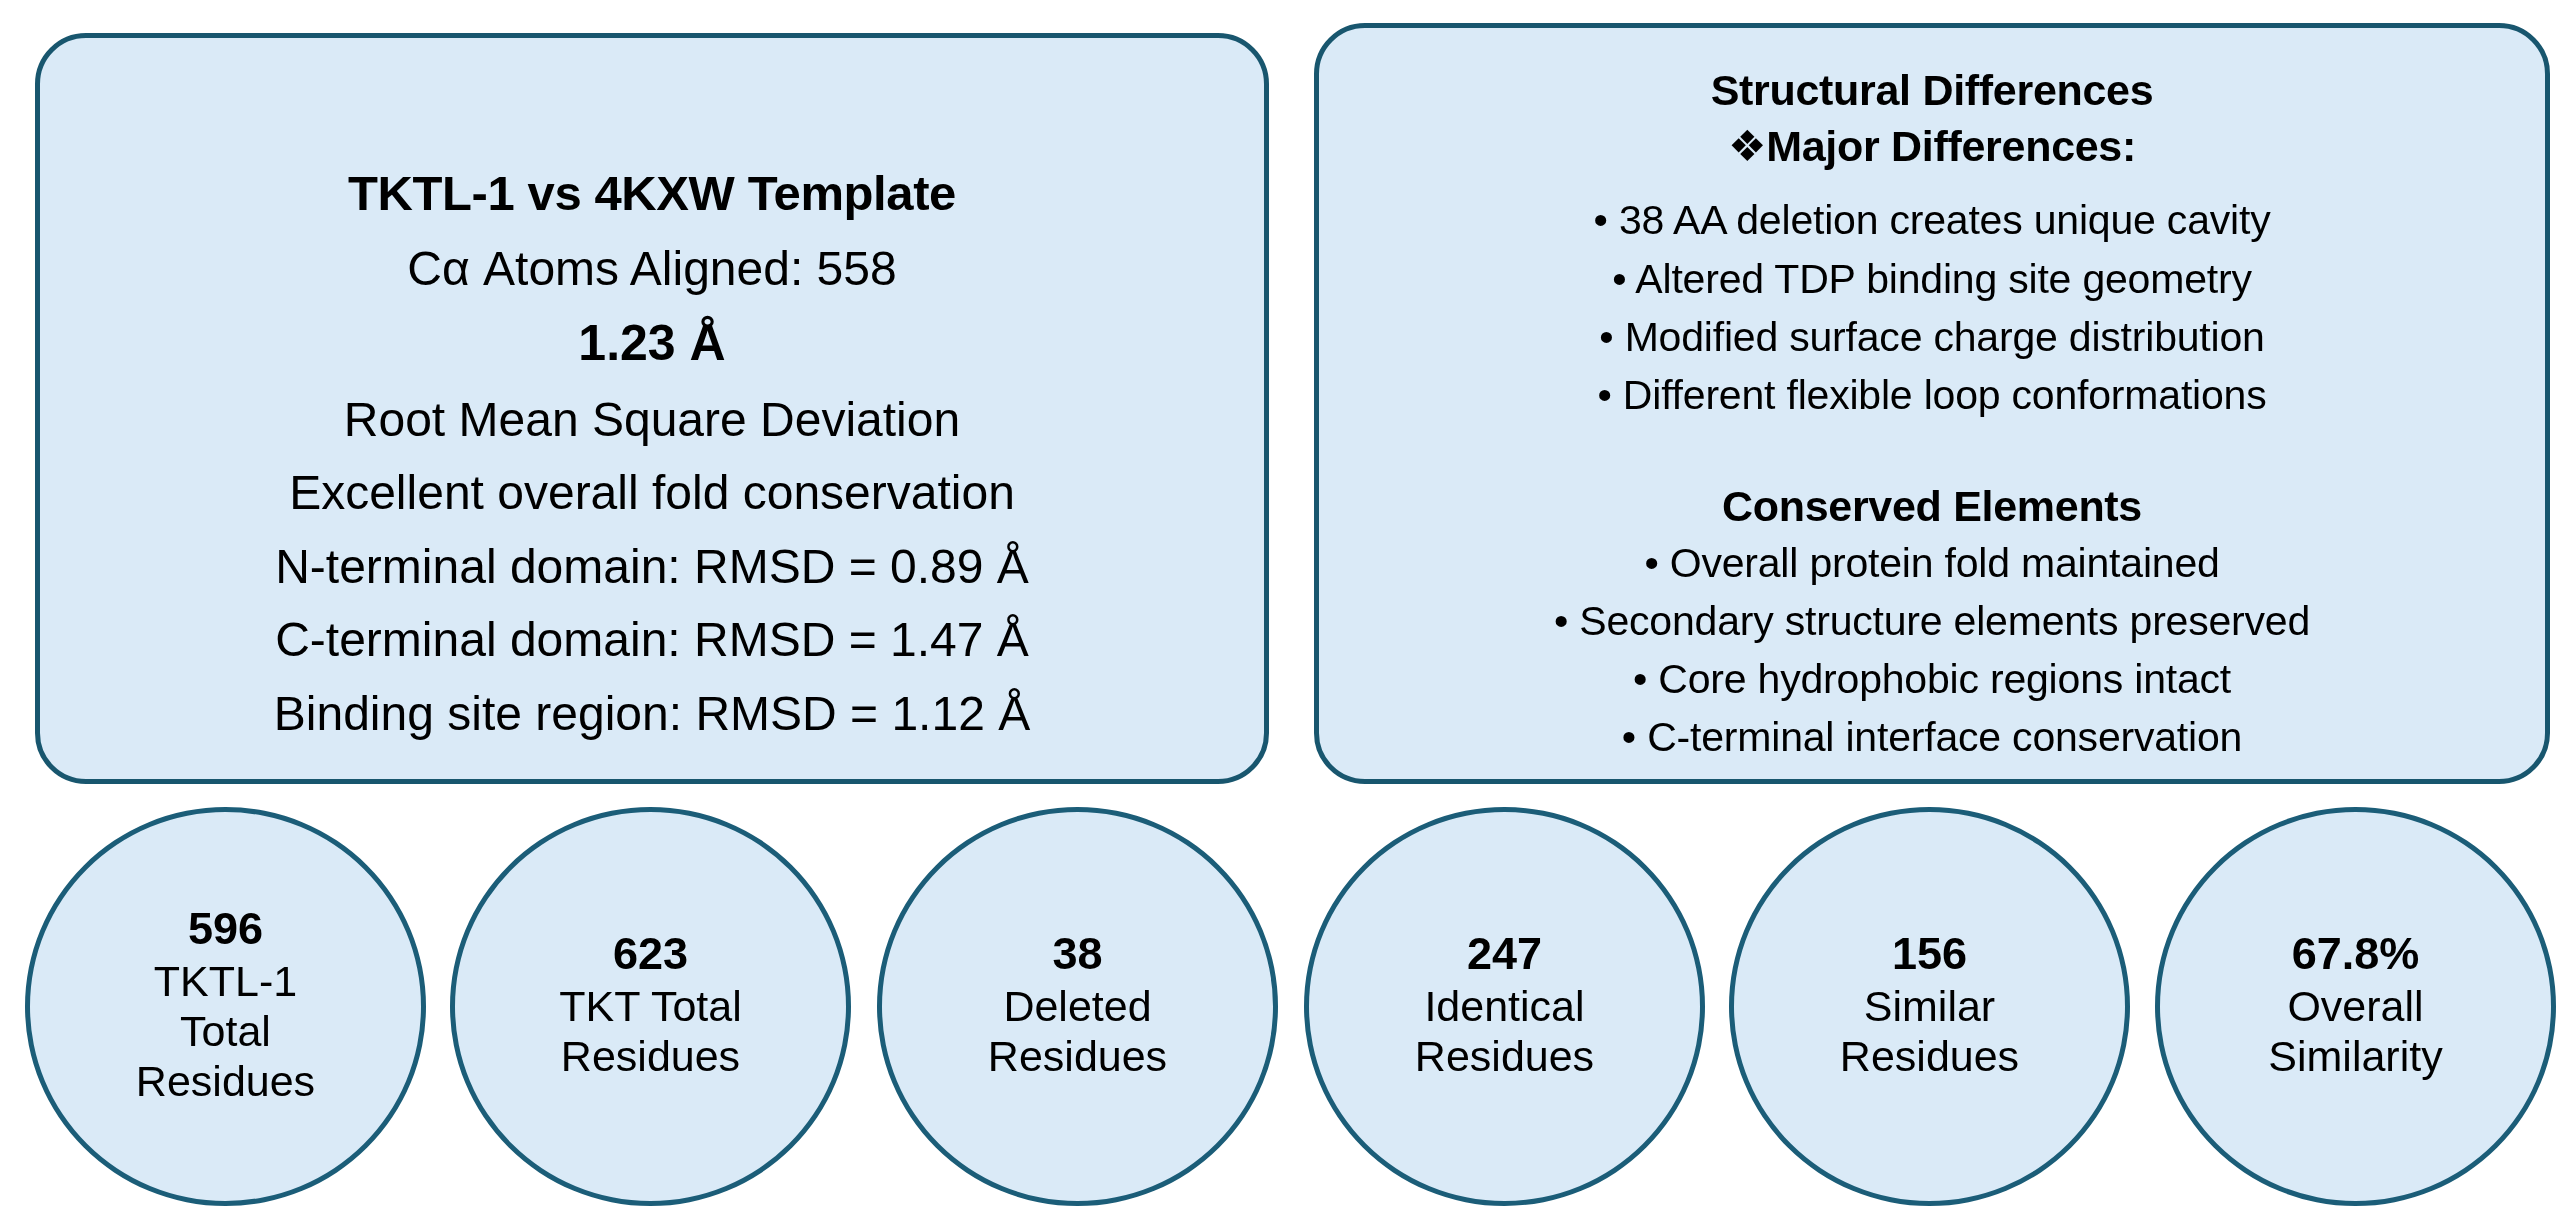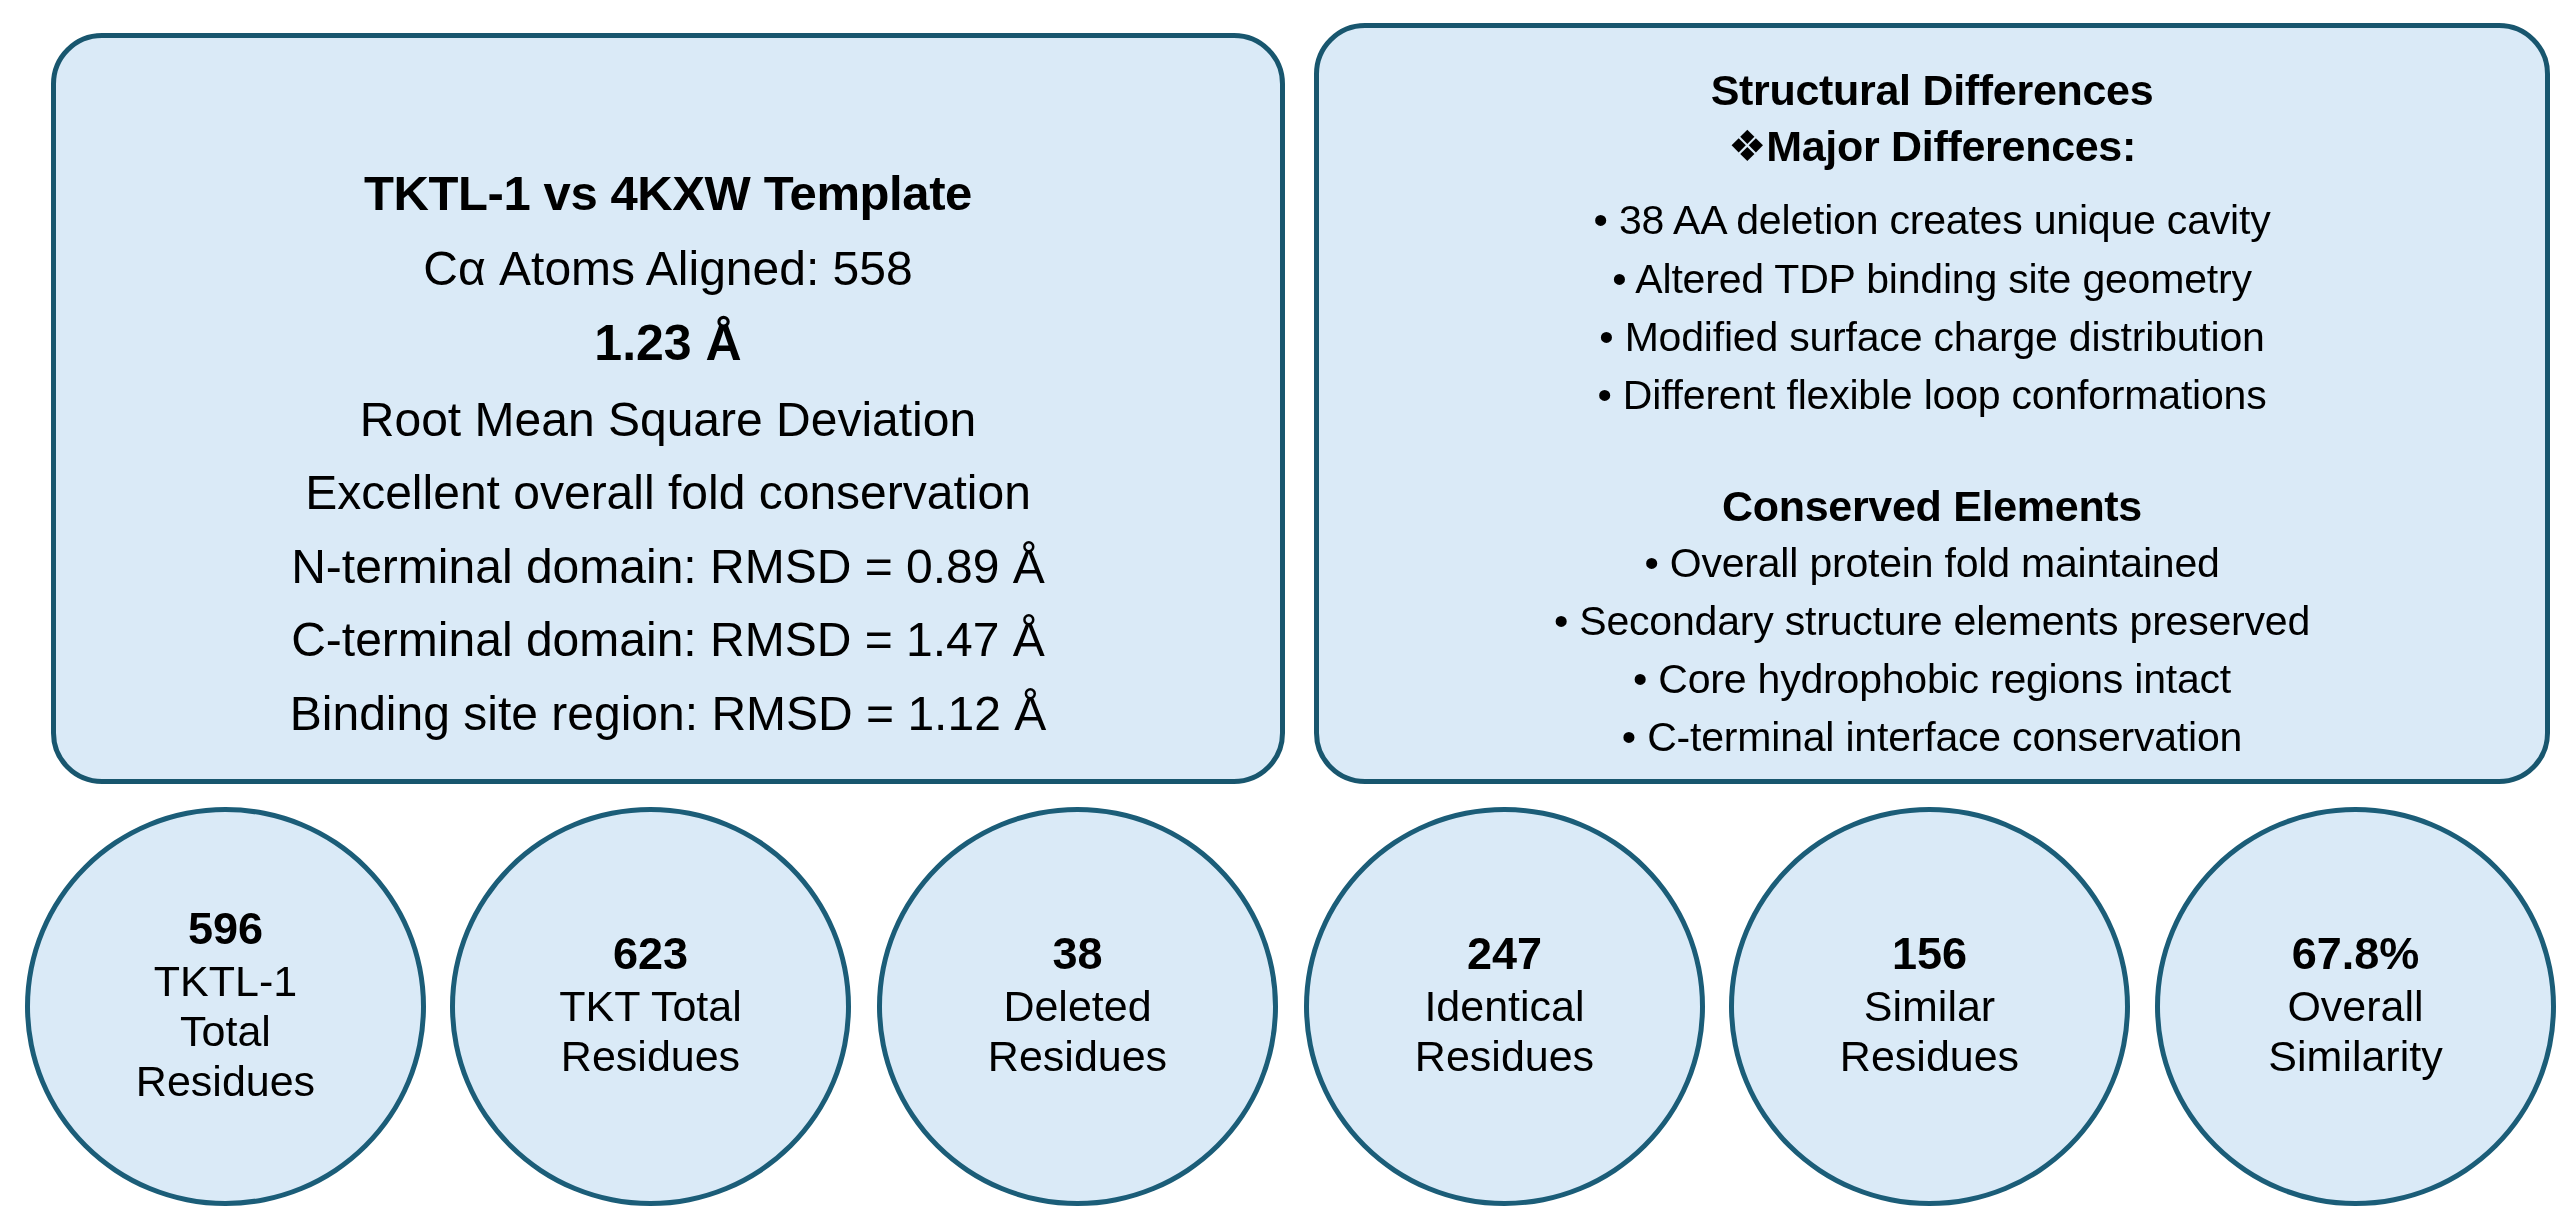--- a/index.html
+++ b/index.html
@@ -29,21 +29,20 @@
     align-items: center;
     justify-content: center;
   }
 
   #panel-left {
     left: 35px;
     top: 33px;
     width: 1234px;
     height: 751px;
     padding-top: 116px;
-    margin-left: 16px;
   }
 
   #panel-right {
     left: 1314px;
     top: 23px;
     width: 1236px;
     height: 761px;
     padding-top: 38px;
   }
 

